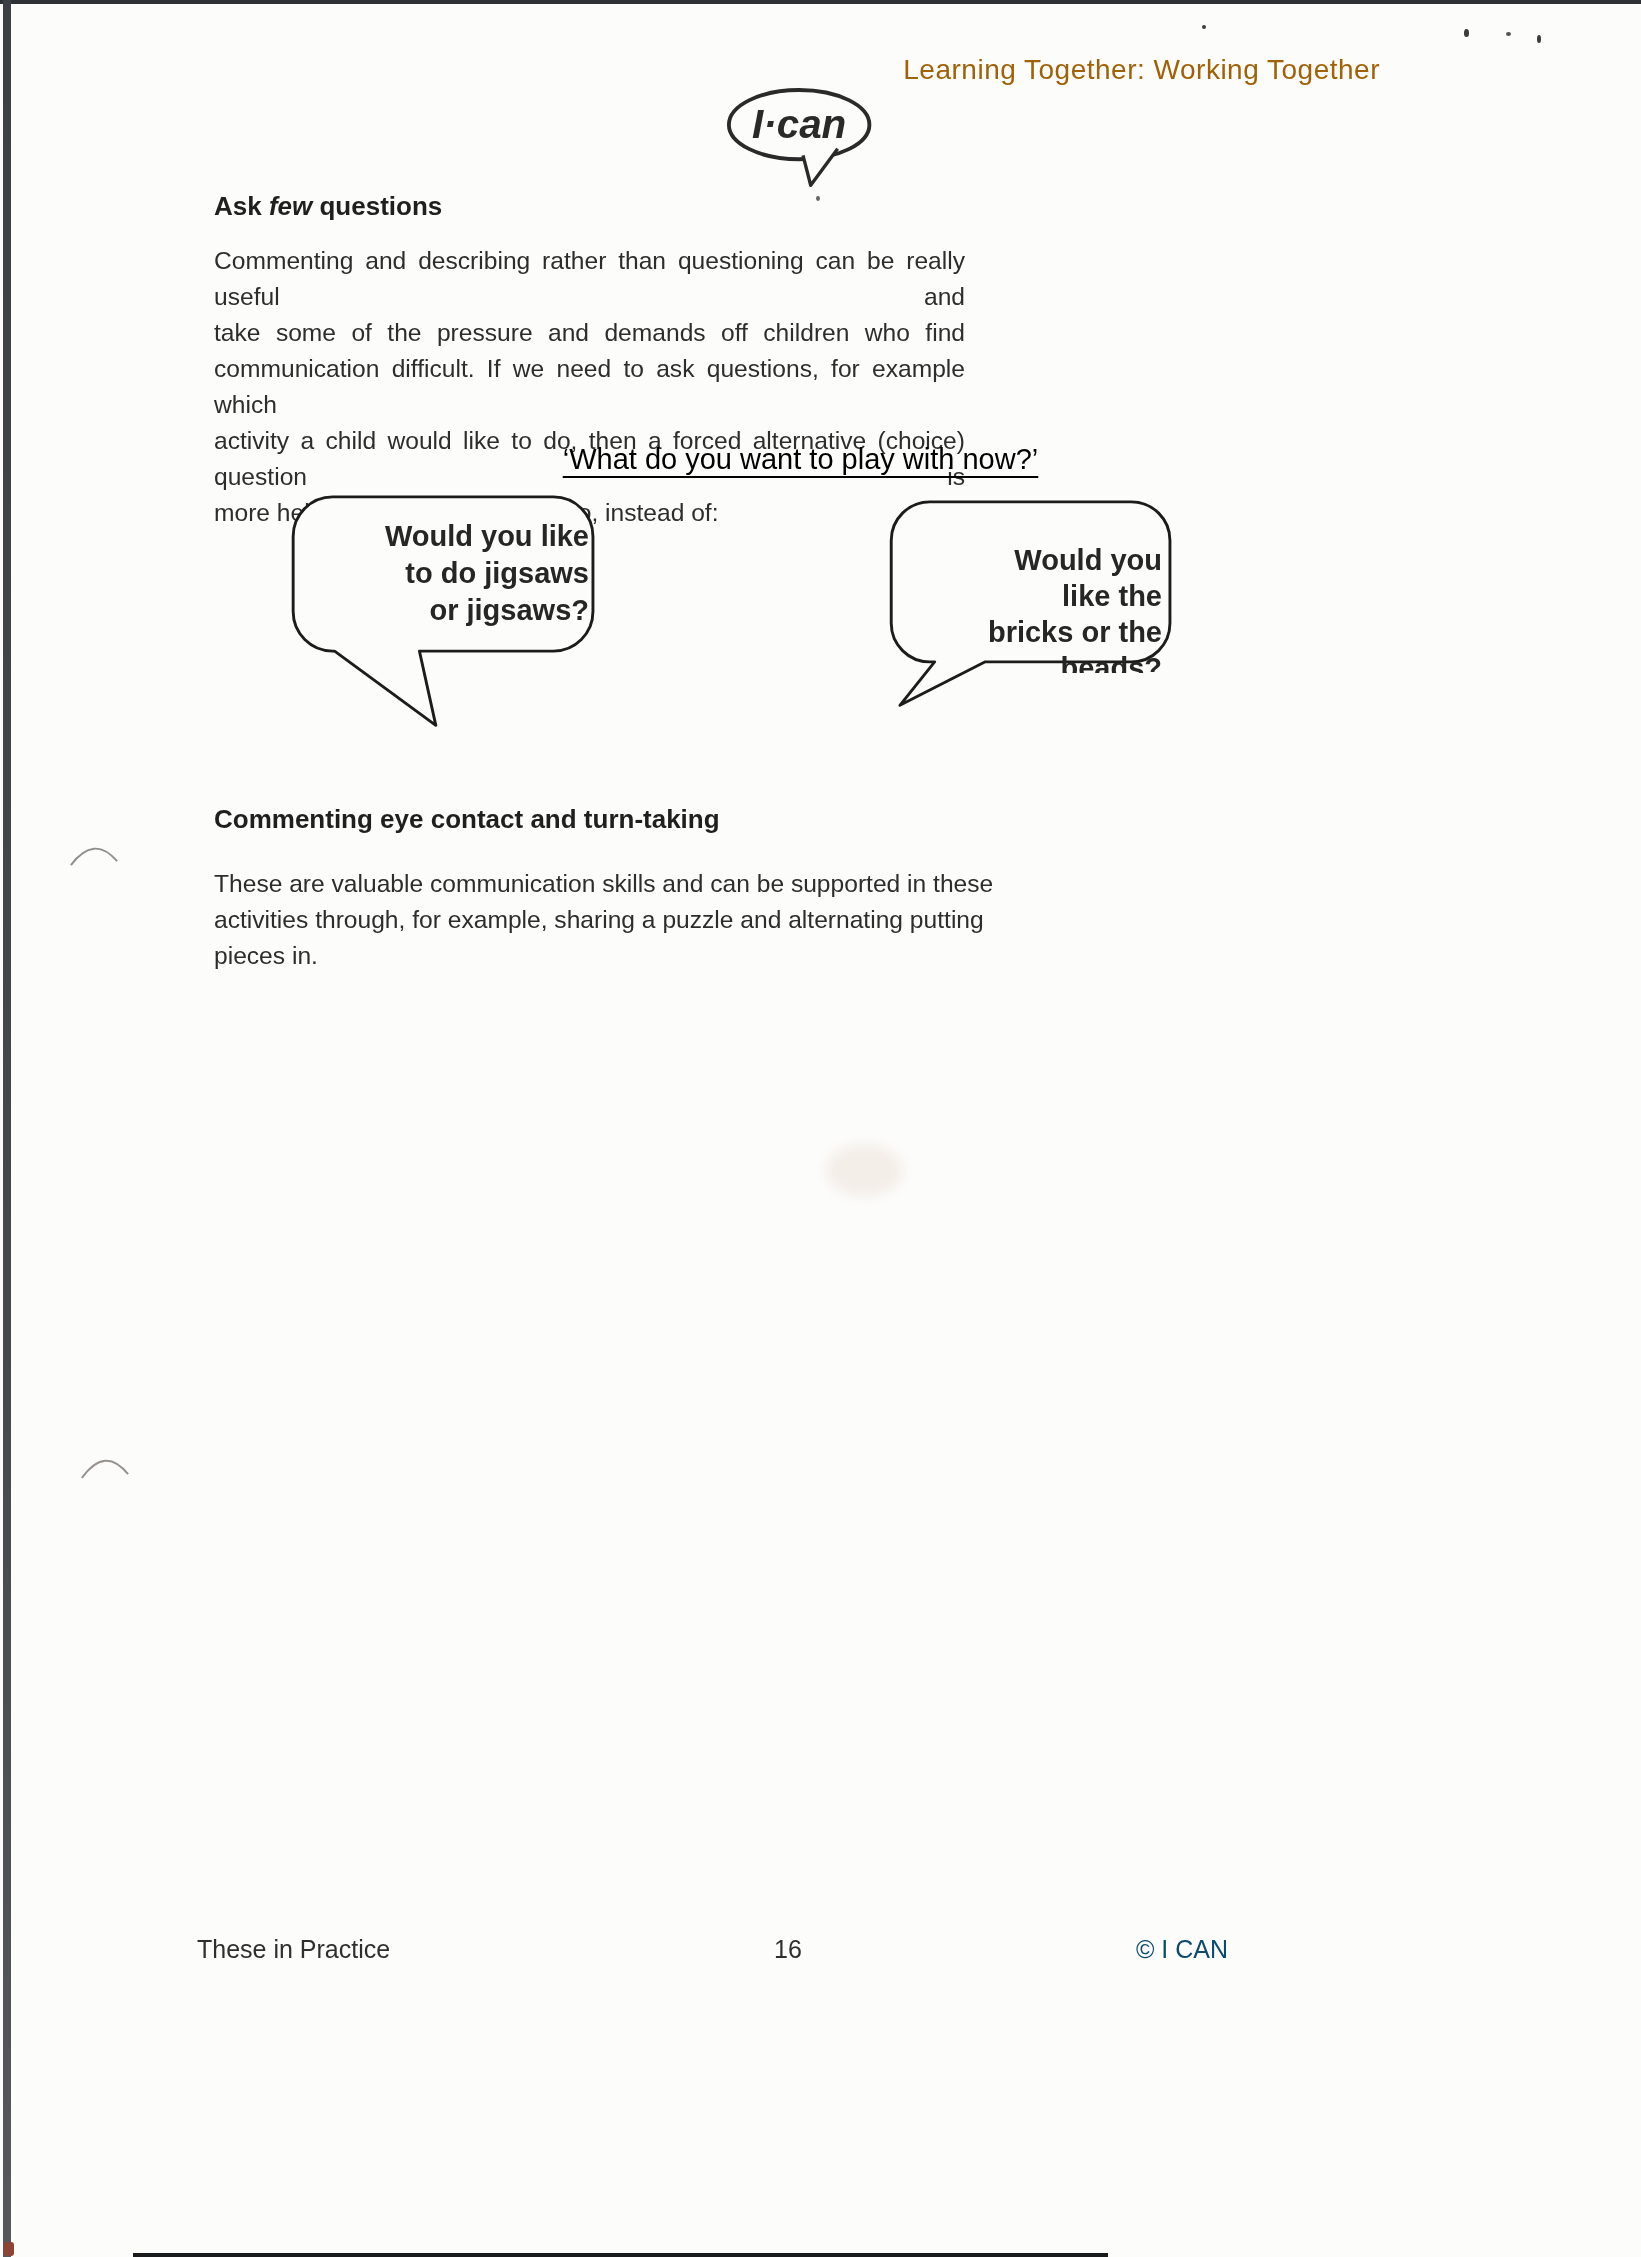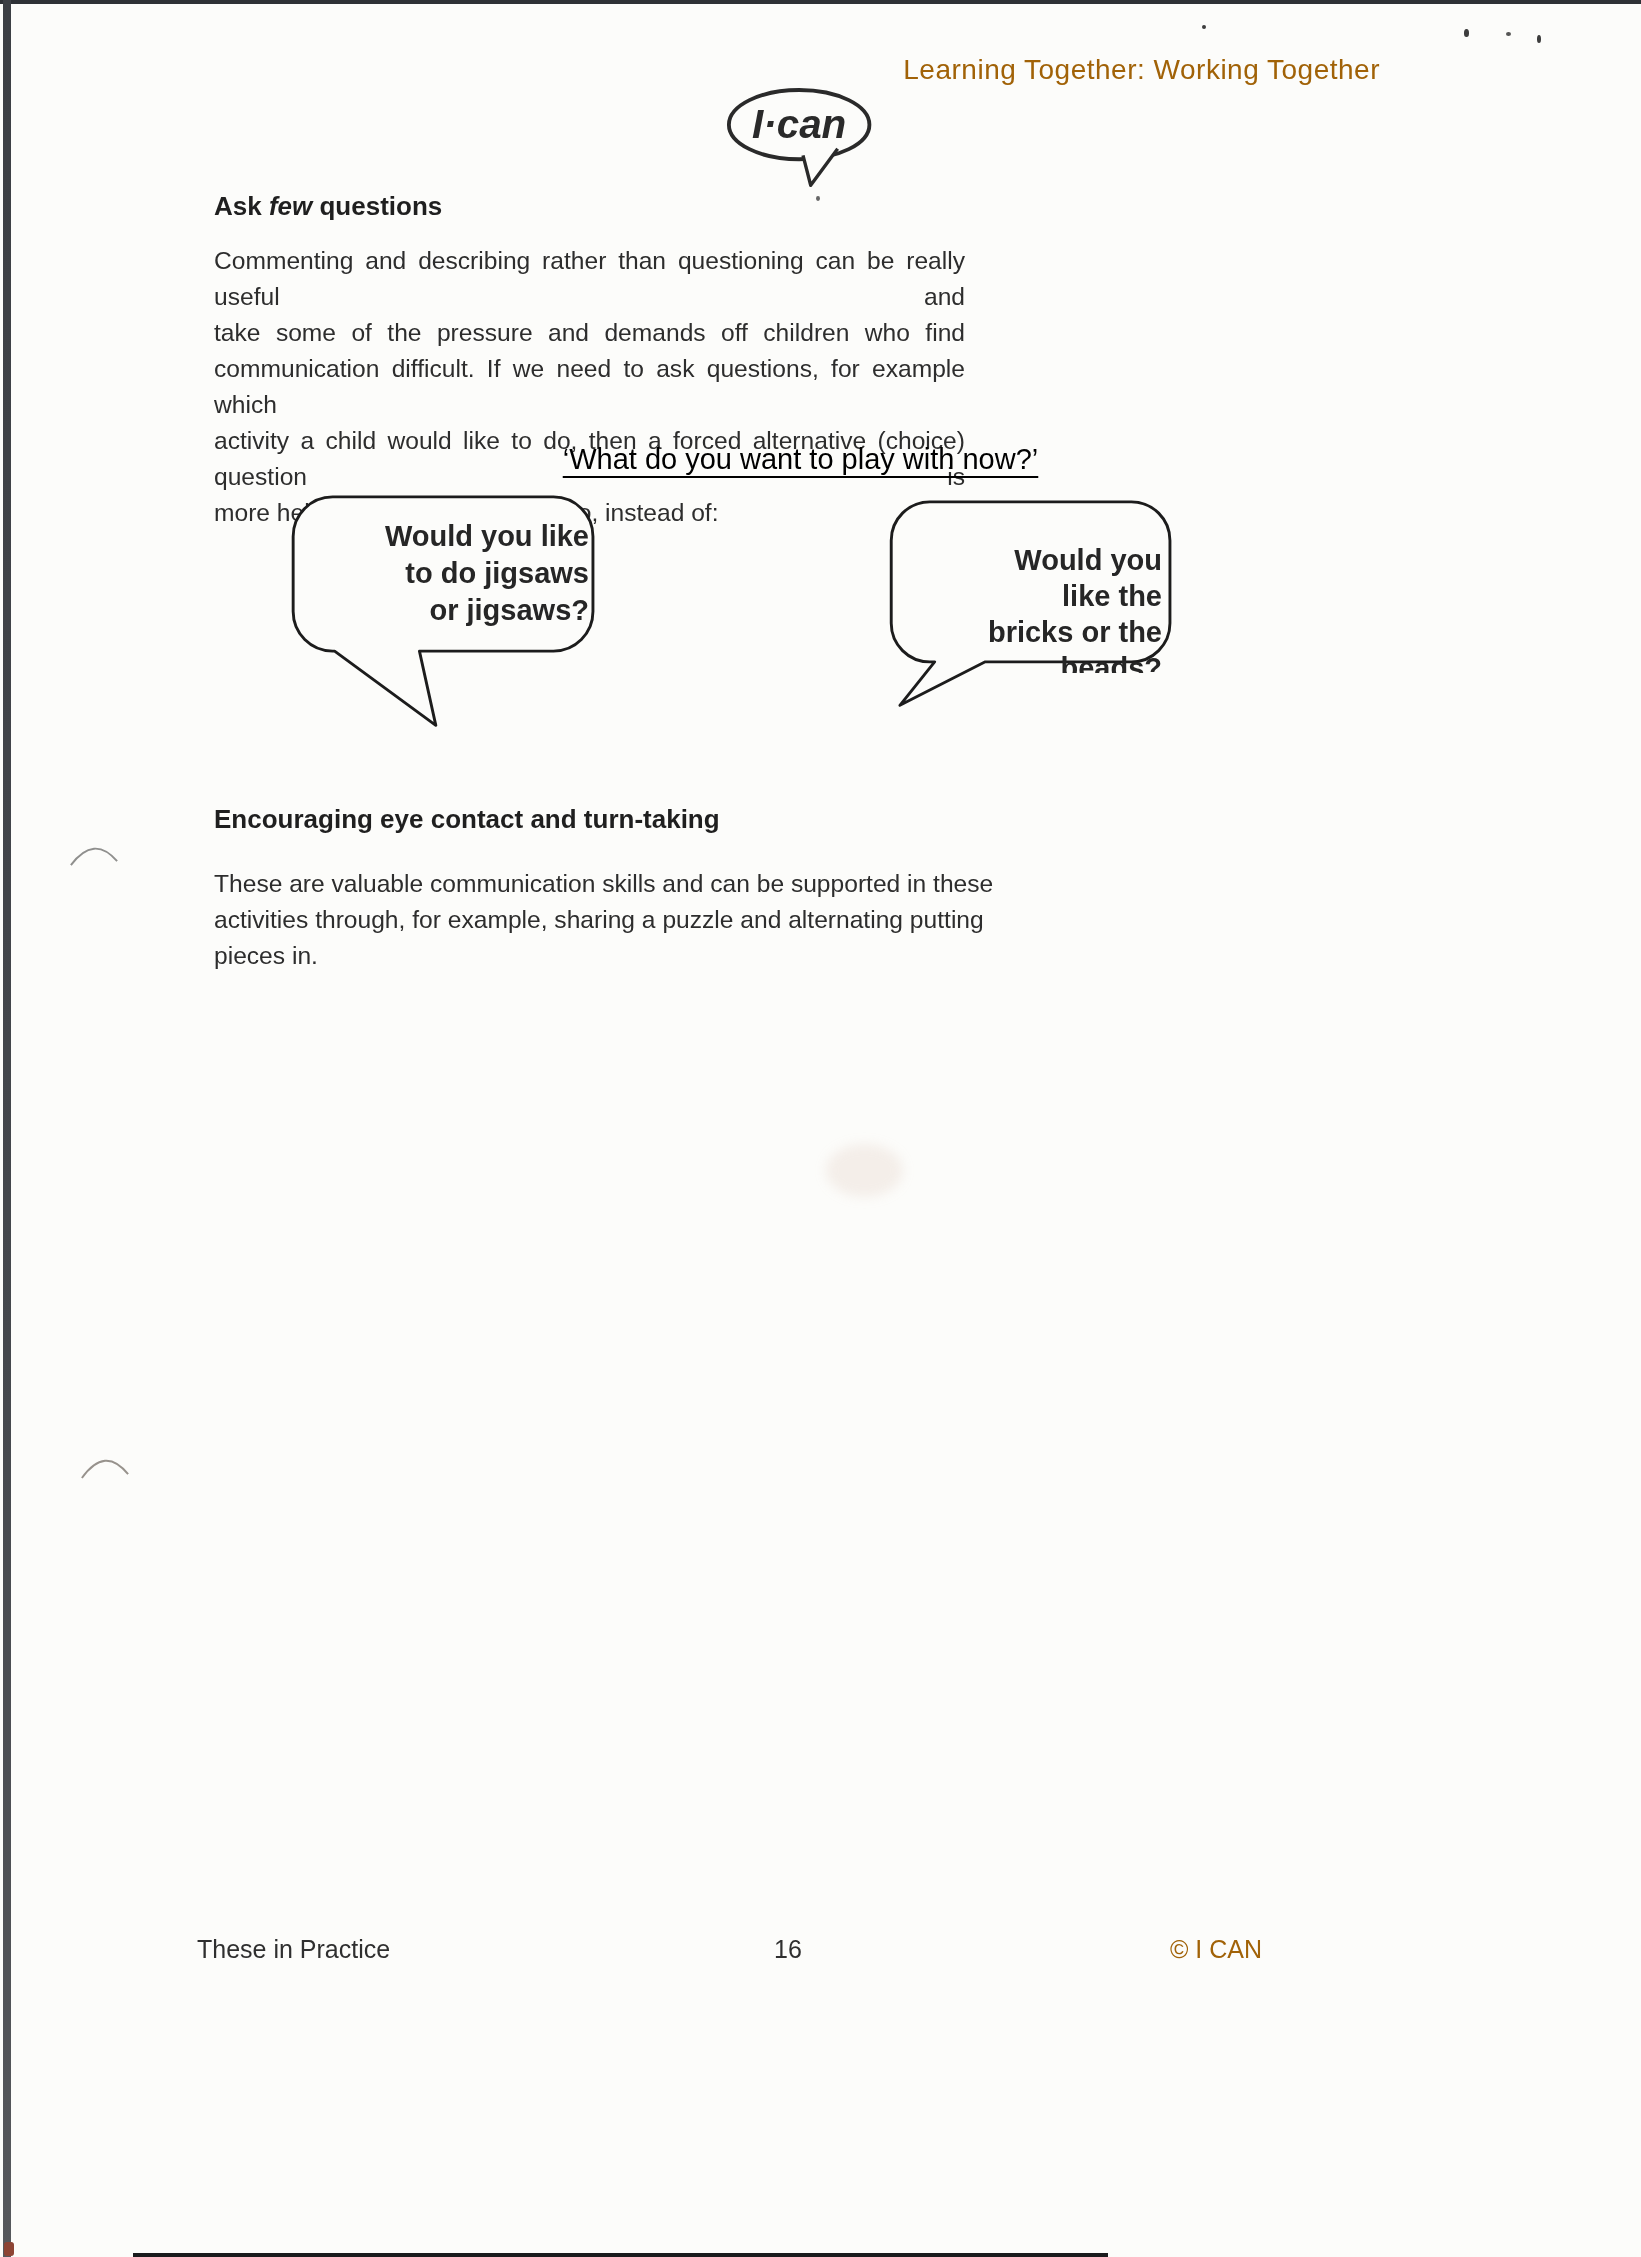--- a/index.html
+++ b/index.html
@@ -51,21 +51,21 @@
                          height:131px; overflow:hidden;margin-top:20px; }
 
   
   .h2 { position:absolute; left:214px; top:804px; font-size:26px; font-weight:bold; color:#1f1f1f; }
   .para2 { position:absolute; left:214px; top:866px; width:782px;
            font-size:24.6px; line-height:36px; color:#2d2d2d; }
 
   
   .footer-left  { position:absolute; left:197px;  top:1935px; font-size:25px; color:#2f2f2f; }
   .footer-page  { position:absolute; left:774px;  top:1935px; font-size:25px; color:#2f2f2f; }
-  .footer-right { position:absolute; left:1170px; top:1935px; font-size:25px; color:#a16207; }
+  .footer-right { position:absolute; left:1136px; top:1935px; font-size:25px; color:#0c4a6e; }
 </style>
 </head>
 <body>
 
 <div id="scan-page">
 
   <div class="edge-top"></div>
   <div class="edge-left"></div>
   <div class="edge-bottom"></div>
   <div class="corner-dot"></div>
@@ -118,21 +118,21 @@
   <svg class="bubble-svg" style="left:888px;top:497px;" width="290" height="217" viewBox="0 0 300 225">
     <path d="M43,5 H252 A40 40 0 0 1 292 45 V131 A40 40 0 0 1 252 171 H100 L12 216 L48 171 H43 A40 40 0 0 1 3 131 V45 A40 40 0 0 1 43 5 Z" fill="#fcfcfa" stroke="#1c1c1c" stroke-width="3" stroke-linejoin="round"></path>
   </svg>
   <div class="bubble-text right-b">
     <div>Would you</div>
     <div>like the</div>
     <div>bricks or the</div>
     <div>beads?</div>
   </div>
 
-  <div class="h2">Encouraging eye contact and turn-taking</div>
+  <div class="h2">Commenting eye contact and turn-taking</div>
 
   <div class="para2">
     <div>These are valuable communication skills and can be supported in these</div>
     <div>activities through, for example, sharing a puzzle and alternating putting</div>
     <div>pieces in.</div>
   </div>
 
   <div class="footer-left">These in Practice</div>
   <div class="footer-page">16</div>
   <div class="footer-right">© I CAN</div>

